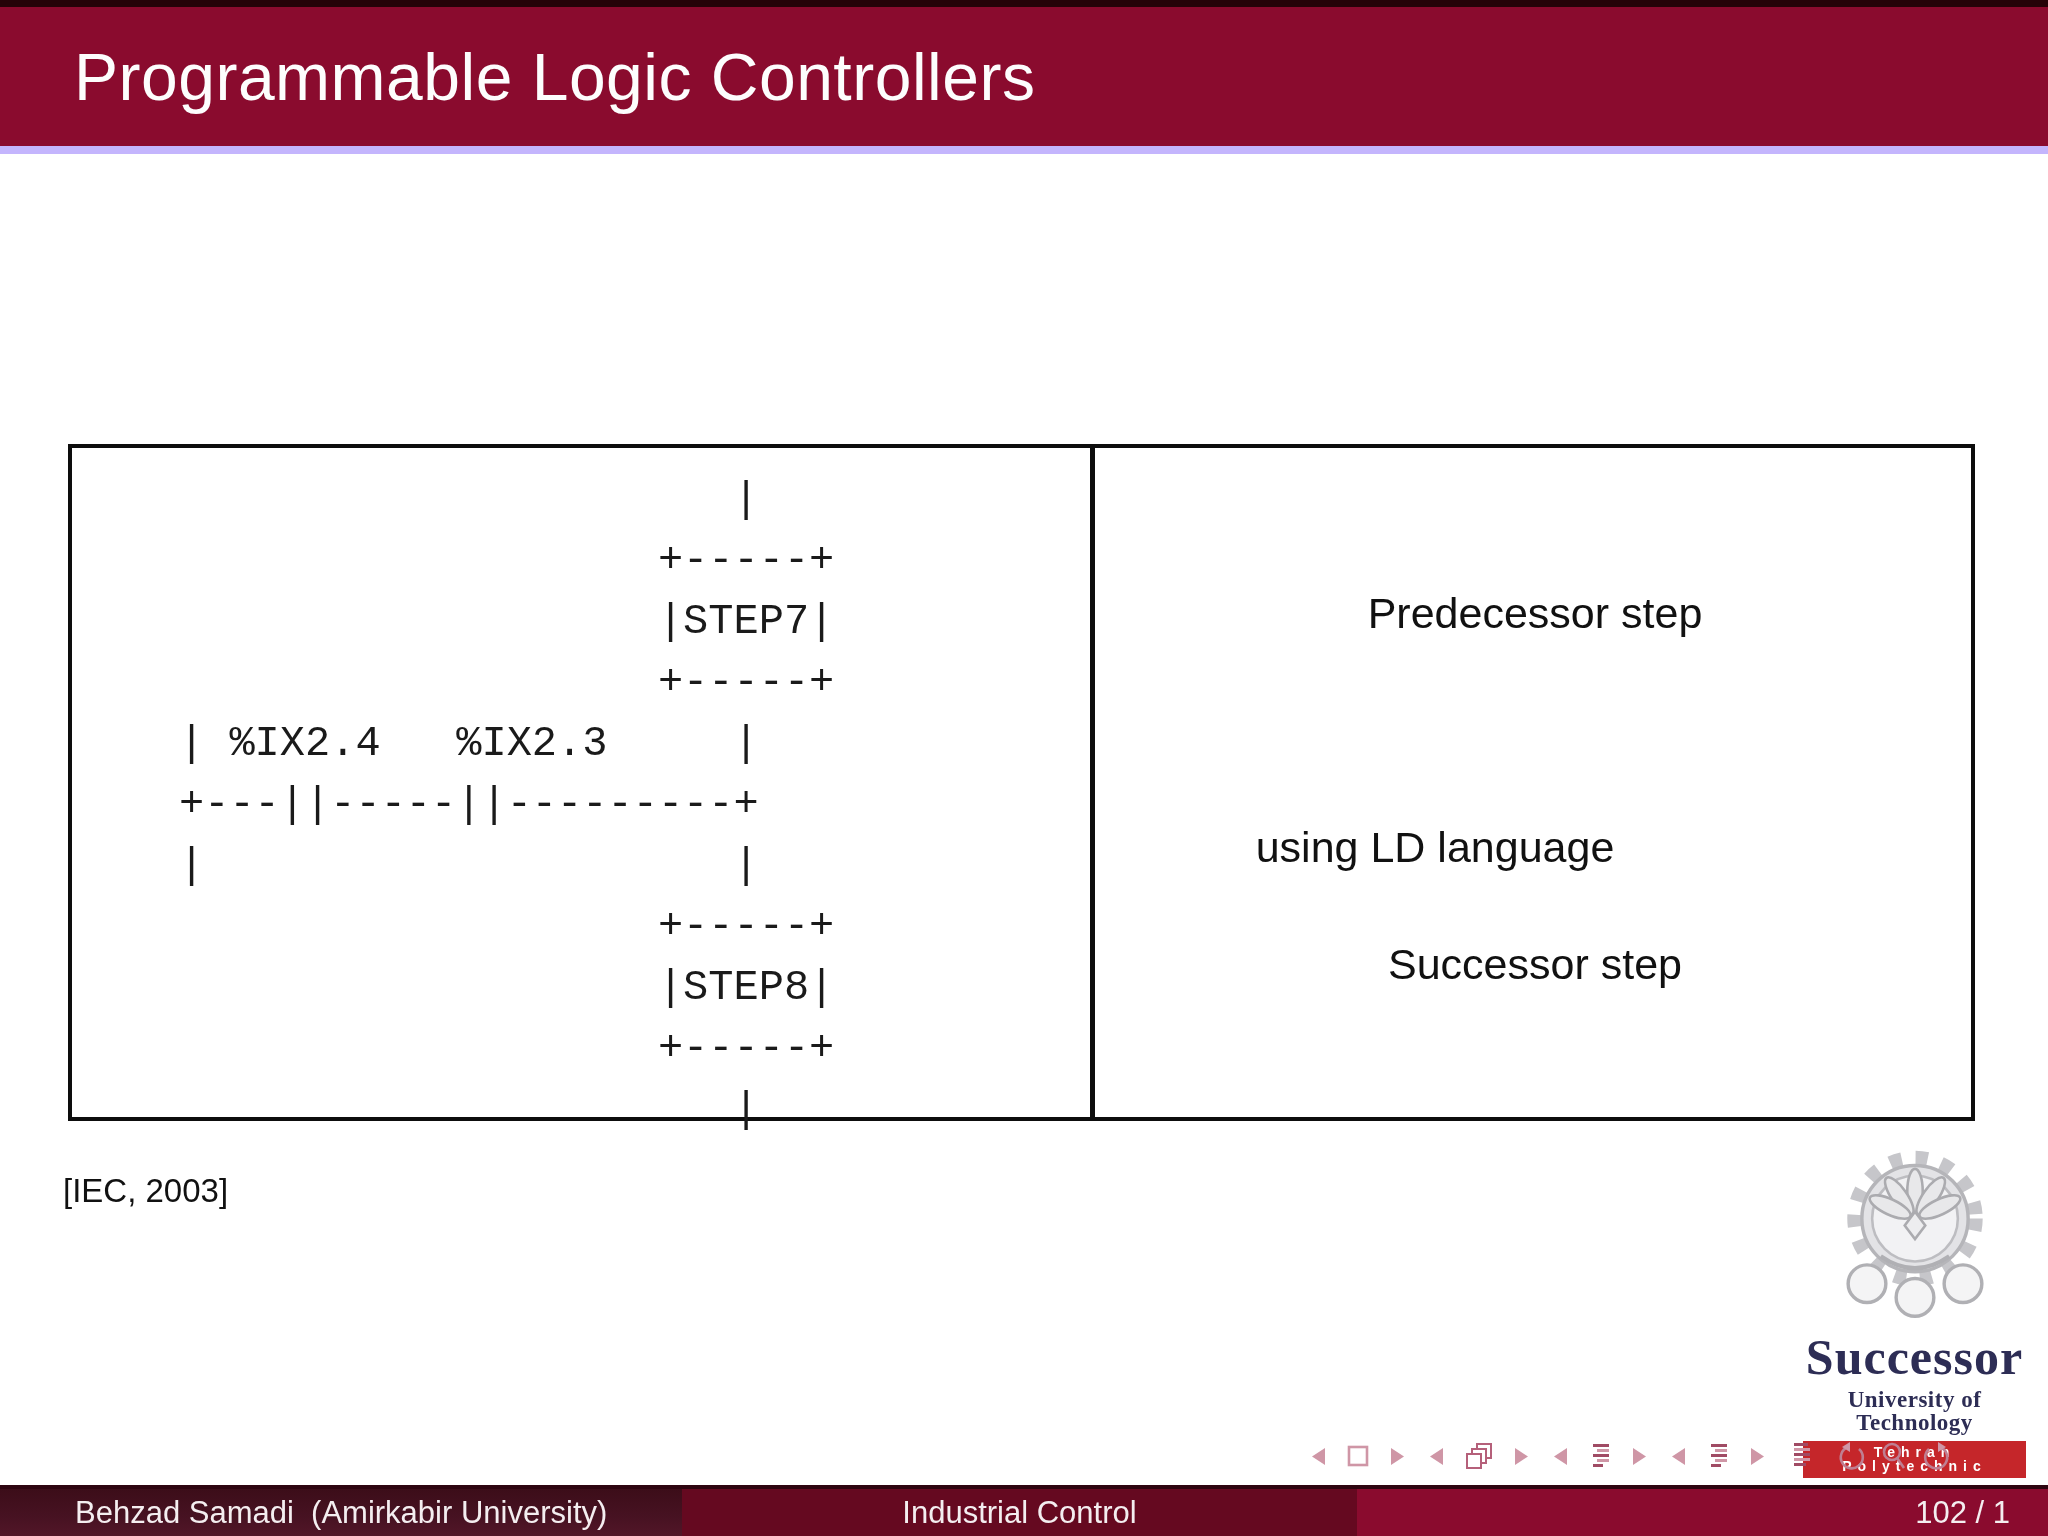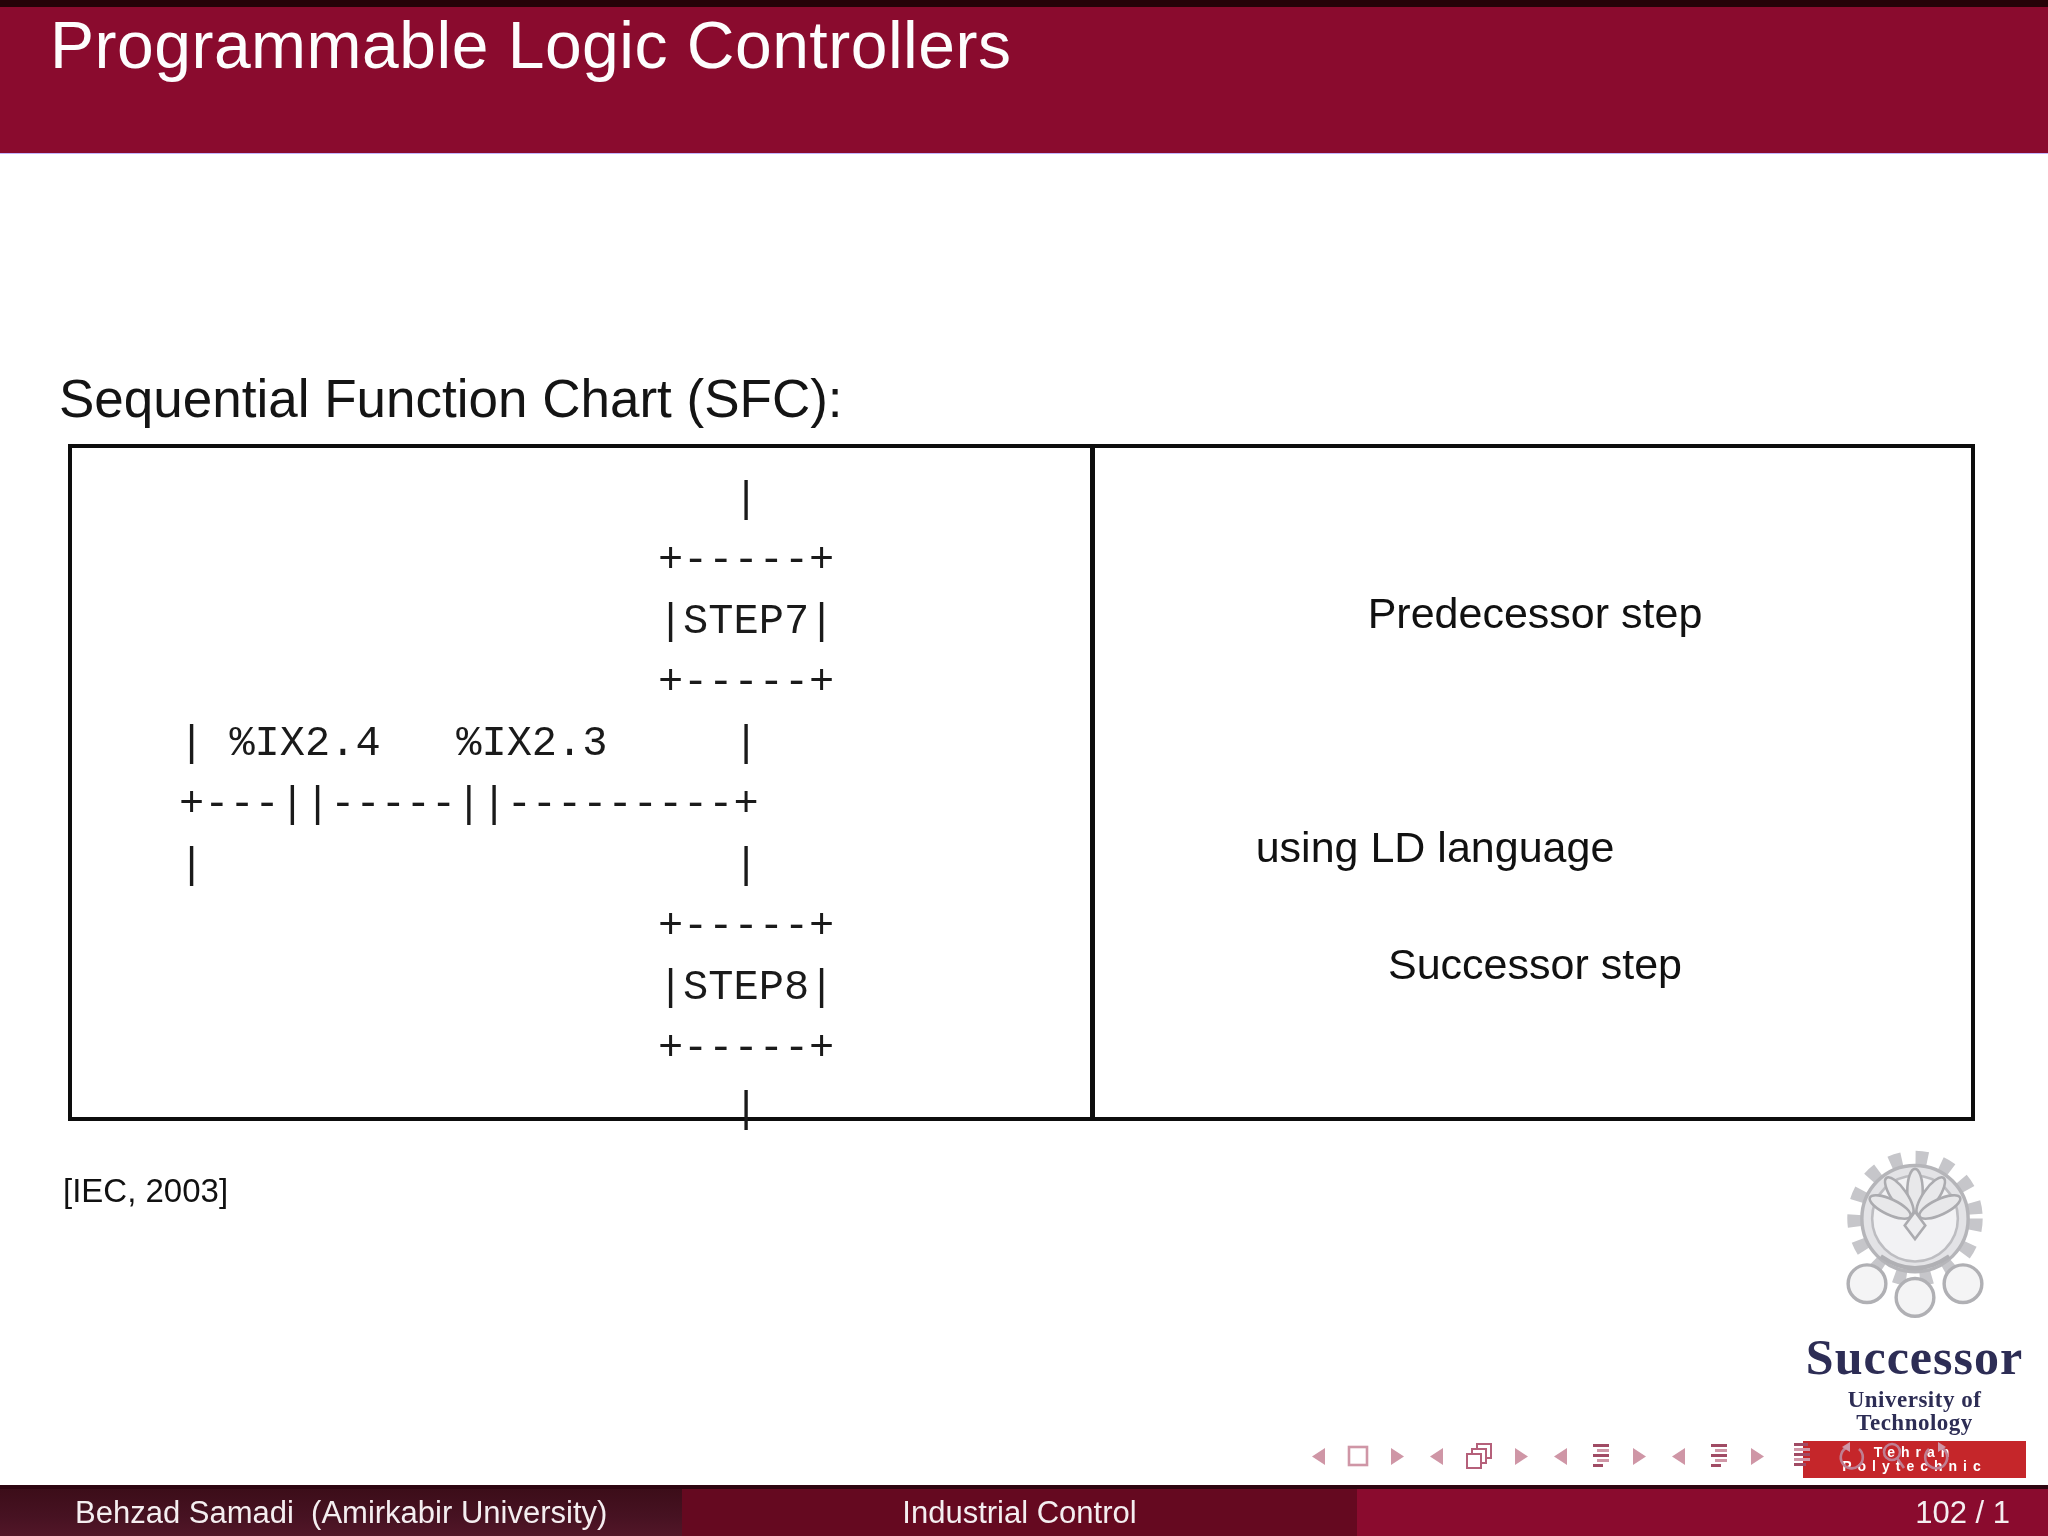--- a/index.html
+++ b/index.html
@@ -7,22 +7,22 @@
     position:relative; width:2048px; height:1536px;
     background:#ffffff; overflow:hidden;
     font-family:"Liberation Sans", sans-serif; color:#141414;
   }
   
   .titlebar{
     position:absolute; left:0; top:0; width:100%; height:154px;
     box-sizing:border-box;
     background:#8A0B2E;
     border-top:7px solid #240308;
-    border-bottom:1px solid #c4b5fd;
-    display:flex; 
+    border-bottom:8px solid #c4b5fd;
+    display:flex; align-items:center;padding-left:24px;
   }
   .titlebar h1{
     margin:0 0 0 50px; font-size:66px; font-weight:normal;
     color:#fdfdfd; letter-spacing:0.5px;
   }
   
   .heading{
     position:absolute; left:59px; top:368px;
     font-size:53px; color:#141414;
   }
@@ -95,21 +95,20 @@
 </style>
 </head>
 <body>
 
 <div class="slide">
 
   <header class="titlebar">
     <h1>Programmable Logic Controllers</h1>
   </header>
 
-  <div class="heading">Sequential Function Chart (SFC):</div>
 
   <div class="figure">
     <pre class="ascii">                      |
                    +-----+
                    |STEP7|
                    +-----+
 | %IX2.4   %IX2.3     |
 +---||-----||---------+
 |                     |
                    +-----+

